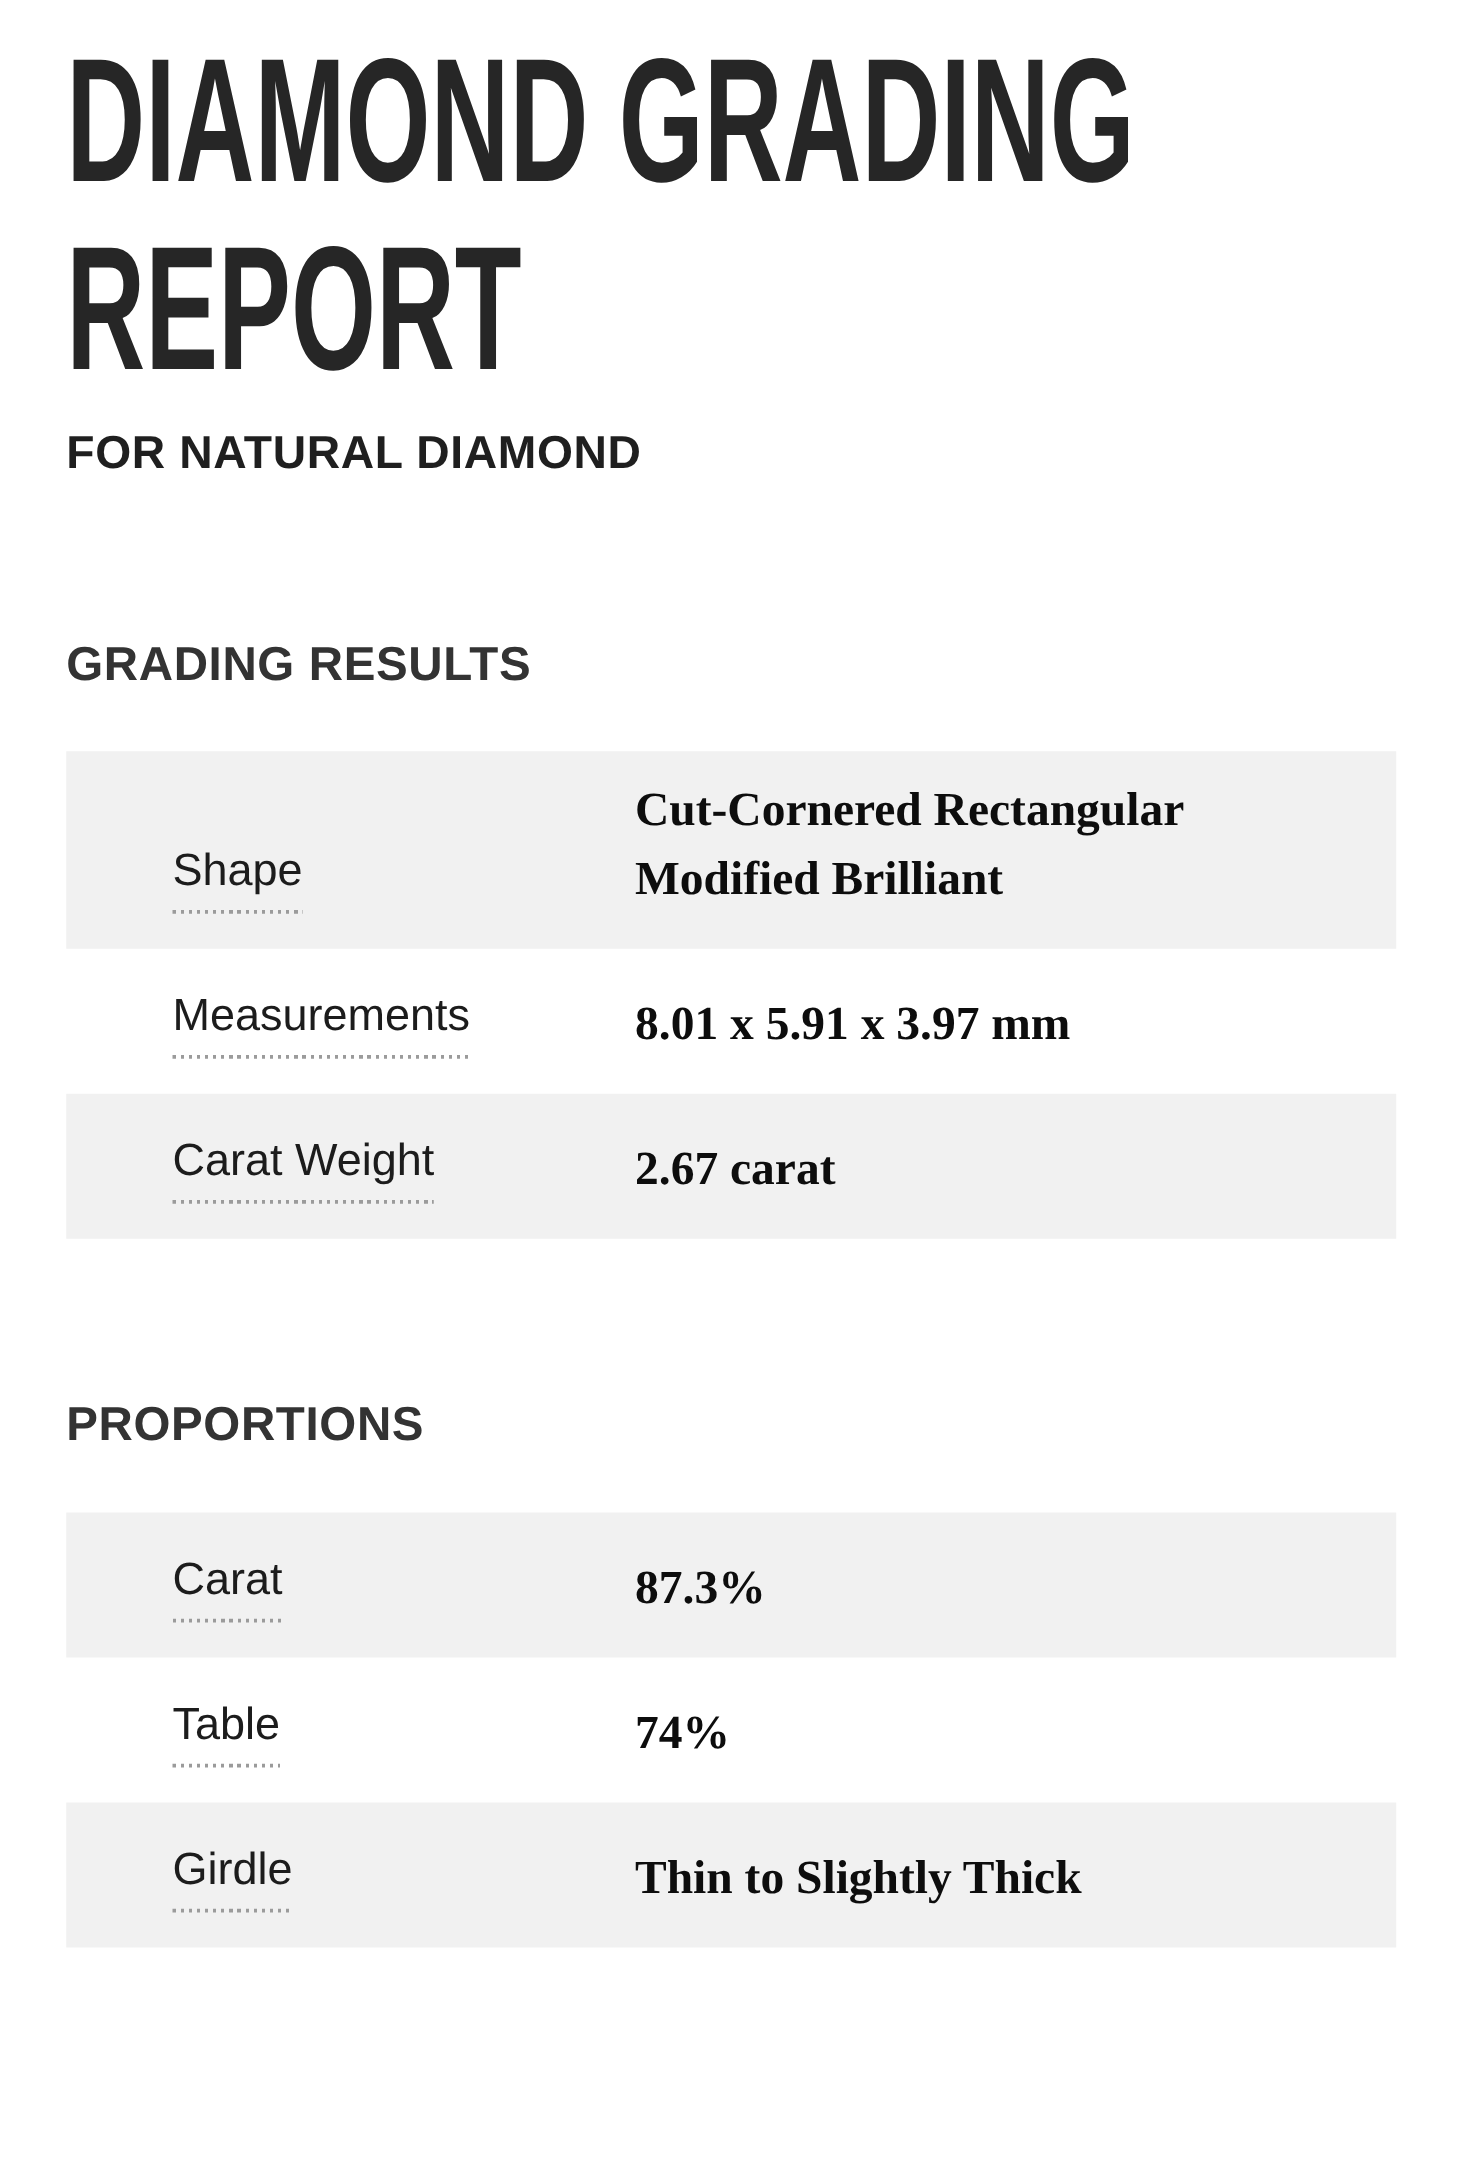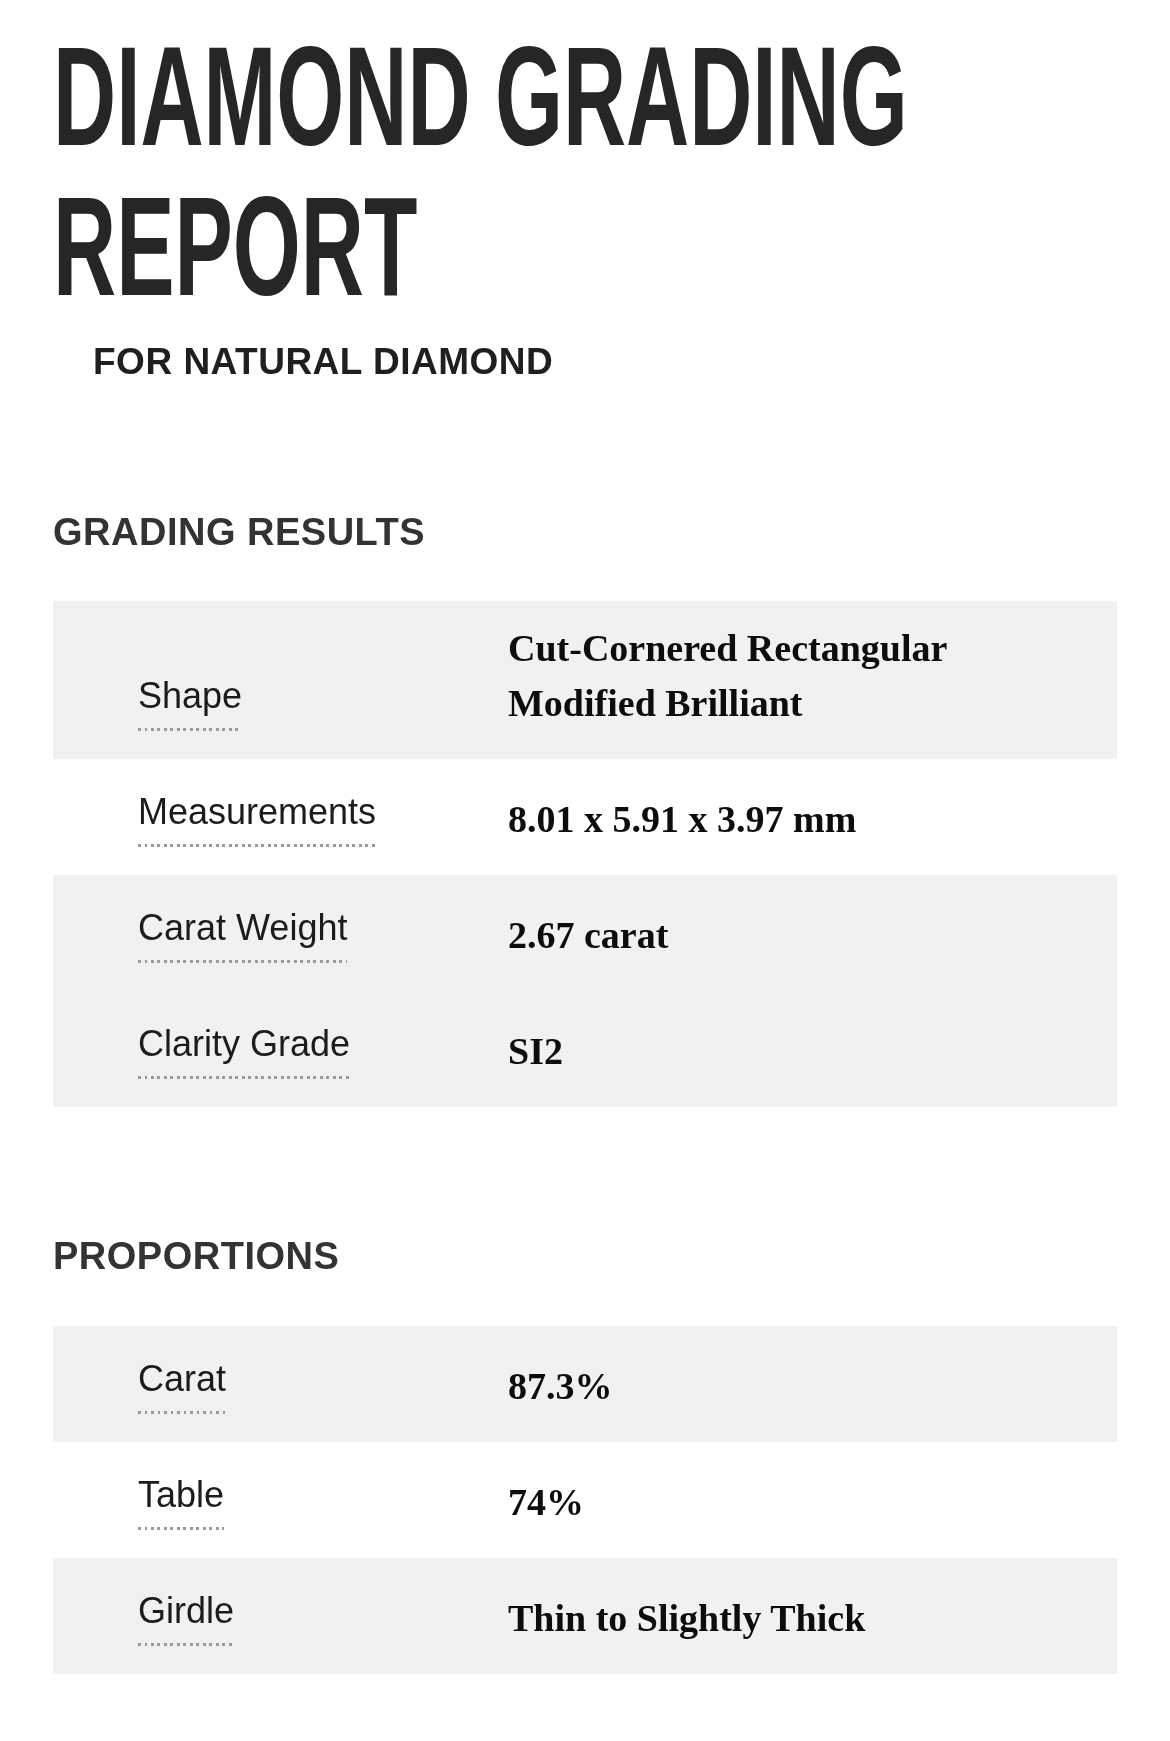--- a/index.html
+++ b/index.html
@@ -24,21 +24,20 @@
     transform-origin: 0 0;
     letter-spacing: 0;
   }
   .subtitle {
     margin-top: 19px;
     font-size: 37px;
     line-height: 44px;
     font-weight: 700;
     color: #1f1f1f;
     letter-spacing: 0.5px;
-    margin-left: 40px;
   }
   .section-heading {
     font-size: 38px;
     line-height: 44px;
     font-weight: 700;
     color: #333333;
     letter-spacing: 0.5px;
   }
   .section-heading.grading { margin-top: 126px; }
   .section-heading.proportions { margin-top: 127px; }
@@ -97,26 +96,20 @@
       <div class="value-col">
           <div class="value">8.01 x 5.91 x 3.97 mm</div>
         </div>
     </div>
     <div class="row alt">
       <div class="label-col"><span class="label">Carat Weight</span></div>
       <div class="value-col">
           <div class="value">2.67 carat</div>
         </div>
     </div>
-    <div class="row alt">
-      <div class="label-col"><span class="label">Clarity Grade</span></div>
-      <div class="value-col">
-          <div class="value">SI2</div>
-        </div>
-    </div>
   </div>
 
   <div class="section-heading proportions">PROPORTIONS</div>
 
   <div class="rows proportions-rows">
     <div class="row alt">
       <div class="label-col"><span class="label">Carat</span></div>
       <div class="value-col">
           <div class="value">87.3%</div>
         </div>

